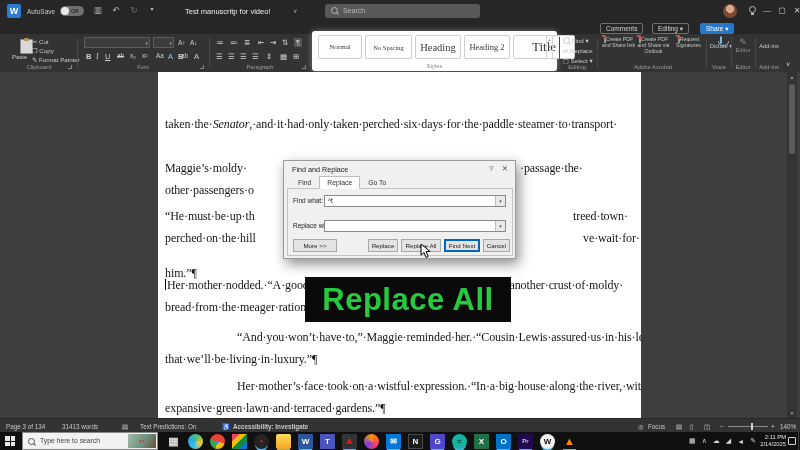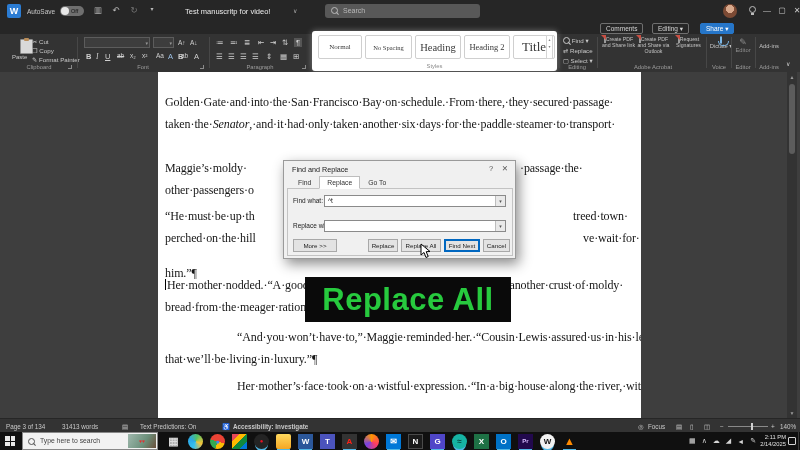--- a/index.html
+++ b/index.html
@@ -197,21 +197,21 @@
     <span class="fbtn" style="left:293px;top:18px">⊞</span>
     <span class="gl" style="left:212px;width:96px">Paragraph</span>
     <span class="launch" style="left:302px;top:31px"></span>
 
     <div id="styles-box">
       <div id="styles-cards">
           <div class="stylecard" style="left: 6px; width: 44px; font-size: 7px;">Normal</div>
           <div class="stylecard" style="left: 53px; width: 47px; font-size: 6.5px;">No Spacing</div>
           <div class="stylecard" style="left: 103px; width: 46px; font-size: 10.5px;">Heading</div>
           <div class="stylecard" style="left: 152px; width: 46px; font-size: 8.5px;">Heading 2</div>
-          <div class="stylecard" style="left: 201px; width: 42px; font-size: 13px;">Title</div>
+          <div class="stylecard" style="left: 201px; width: 62px; font-size: 13px;">Title</div>
         </div>
       <div id="styles-scroll">▴<br>▾</div>
       <div id="styles-label">Styles</div>
     </div>
     <div class="sep" style="left:559px"></div>
 
     <span class="ric" style="left:563px;top:3px;font-size:6.2px"><span class="mag" style="width:7px;height:7px;color:#c9c9c9"></span> <span>Find</span> ▾</span>
     <span class="ric" style="left:563px;top:13px;font-size:6.2px"><span class="rglyph">⇄</span> <span>Replace</span></span>
     <span class="ric" style="left:563px;top:23px;font-size:6.2px"><span class="rglyph">▢</span> <span>Select</span> ▾</span>
     <span class="gl" style="left:558px;width:38px">Editing</span>
@@ -231,35 +231,35 @@
     <span class="gl" style="left:732px;width:22px">Editor</span>
     <div class="sep" style="left:755px"></div>
 
     <div class="stack" style="left:757px;top:3px;width:24px"><span class="grid4"></span><br><span>Add-ins</span></div>
     <span class="gl" style="left:756px;width:26px">Add-ins</span>
     <span class="fbtn" style="left:786px;top:26px;font-size:6px">∨</span>
   </div>
 
   <div id="docarea">
     <div id="page">
-      <div class="ln L2">Golden·Gate·and·into·the·San·Francisco·Bay·on·schedule.·From·there,·they·secured·passage·</div>
-      <div class="ln L3"><span>taken·the·</span><span class="ital">Senator</span><span>,·and·it·had·only·taken·another·six·days·for·the·paddle·steamer·to·transport·</span></div>
+      <div class="ln L3"><span>taken·the·</span><span class="ital">Senator</span><span>,·and·it·had·only·taken·perched·six·days·for·the·paddle·steamer·to·transport·</span></div>
       <div class="ln L5">Maggie’s·moldy·</div>
       <div class="ln R5">·passage·the·</div>
       <div class="ln L6">other·passengers·o</div>
       <div class="ln L7">“He·must·be·up·th</div>
       <div class="ln R7">treed·town·</div>
       <div class="ln L8">perched·on·the·hill</div>
       <div class="ln R8">ve·wait·for·</div>
       <div class="ln L9">him.”¶</div>
       <div class="ln L10"><span class="caret"></span><span>Her·mother·nodded.·“A·good·meal·would·be·nice.·I·never·want·to·eat·another·crust·of·moldy·</span></div>
       <div class="ln L11">bread·from·the·meager·rationings·of·a·ship·ever·again.”¶</div>
       <div class="ln L12">“And·you·won’t·have·to,”·Maggie·reminded·her.·“Cousin·Lewis·assured·us·in·his·letter·</div>
       <div class="ln L13">that·we’ll·be·living·in·luxury.”¶</div>
       <div class="ln L14">Her·mother’s·face·took·on·a·wistful·expression.·“In·a·big·house·along·the·river,·with·an·</div>
+      <div class="ln L15">expansive·green·lawn·and·terraced·gardens.”¶</div>
     </div>
     <div id="vscroll">
       <span class="sar" style="top:2px">▲</span>
       <div class="thumb"></div>
       <span class="sar" style="bottom:2px">▼</span>
     </div>
   </div>
 
   <div id="dialog">
     <span id="dlg-title">Find and Replace</span>

